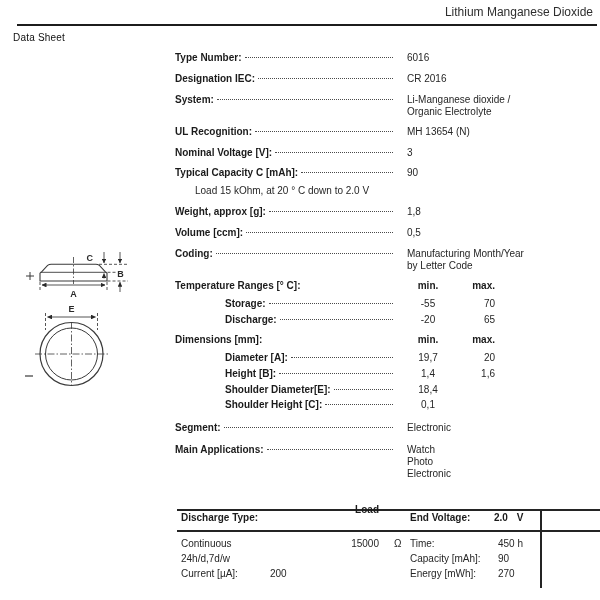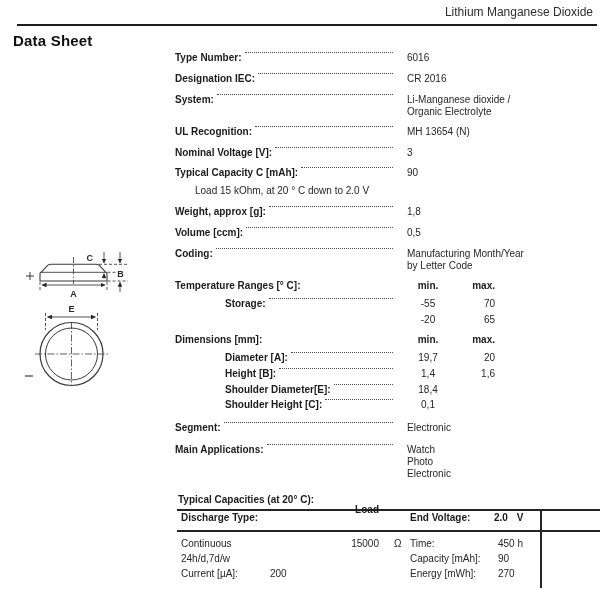--- a/index.html
+++ b/index.html
@@ -1,25 +1,25 @@
 <!DOCTYPE html>
 <html><head>
 <meta charset="utf-8">
 <style>
   html,body{margin:0;padding:0;background:#fff}
   .page{position:relative;width:600px;height:600px;background:#ffffff;
         font-family:"Liberation Sans",sans-serif;color:#222;overflow:hidden}
 
   .cat{position:absolute;top:5px;right:7px;font-size:12px;color:#2e2e2e;white-space:nowrap}
   .rule{position:absolute;top:24px;left:17px;width:580px;height:2px;background:#1c1c1c}
-  .title{position:absolute;top:32px;left:13px;font-size:15px;font-weight:bold;color:#101010;letter-spacing:.2px}
+  .title{position:absolute;top:32px;left:13px;font-size:10px;font-weight:normal;color:#101010;letter-spacing:.2px}
 
   .specs{position:absolute;left:175px;top:0;width:425px;font-size:10px;line-height:12px}
   .row{position:absolute;left:0;width:100%;height:13px}
-  .lblcell{position:absolute;left:0;width:220px;display:flex;align-items:flex-start}
+  .lblcell{position:absolute;left:0;width:220px;display:flex;align-items:center}
   .lbl{font-weight:bold;white-space:nowrap;color:#1b1b1b}
   .leader{flex:1;border-bottom:1.6px dotted #4a4a4a;margin:0 2px 2px 3px;min-width:8px}
   .indent .lblcell{left:50px;width:170px}
   .val{position:absolute;left:232px;white-space:nowrap;color:#262626}
   .val div{white-space:nowrap}
   .mincol{position:absolute;left:230px;width:46px;text-align:center;color:#262626}
   .maxcol{position:absolute;left:274px;width:46px;text-align:right;color:#262626}
   .hdr .mincol,.hdr .maxcol{font-weight:bold;color:#1b1b1b}
   .noterow{position:absolute;left:20px;white-space:nowrap;color:#262626}
 
@@ -194,20 +194,24 @@
     <div class="row indent" style="top:298px">
       <div class="lblcell">
           <span class="lbl">Storage:</span>
           <span class="leader"></span>
         </div>
       <div class="mincol">-55</div>
       <div class="maxcol">70</div>
     </div>
 
     <div class="row indent" style="top:314px">
+      <div class="lblcell">
+          <span class="lbl">Discharge:</span>
+          <span class="leader"></span>
+        </div>
       <div class="mincol">-20</div>
       <div class="maxcol">65</div>
     </div>
 
     <div class="row hdr nodots" style="top:334px">
       <div class="lblcell">
           <span class="lbl">Dimensions [mm]:</span>
         </div>
       <div class="mincol">min.</div>
       <div class="maxcol">max.</div>
@@ -264,21 +268,20 @@
         </div>
       <div class="val">
         <div>Watch</div>
         <div>Photo</div>
         <div>Electronic</div>
       </div>
     </div>
   </div>
 
   <div class="captable">
-    <div class="captitle">Typical Capacities (at 20° C):</div>
     <div class="tline l1"></div>
     <div class="tline l2"></div>
     <div class="vline"></div>
 
     <span class="cell cth" style="left:4px;top:18px">Discharge Type:</span>
     <span class="cell cth ra" style="left:150px;top:10px;width:52px">Load</span>
     <span class="cell cth" style="left:233px;top:18px">End Voltage:</span>
     <span class="cell cth wsp" style="left:317px;top:18px">2.0 V</span>
 
     <span class="cell" style="left:4px;top:44px">Continuous</span>

